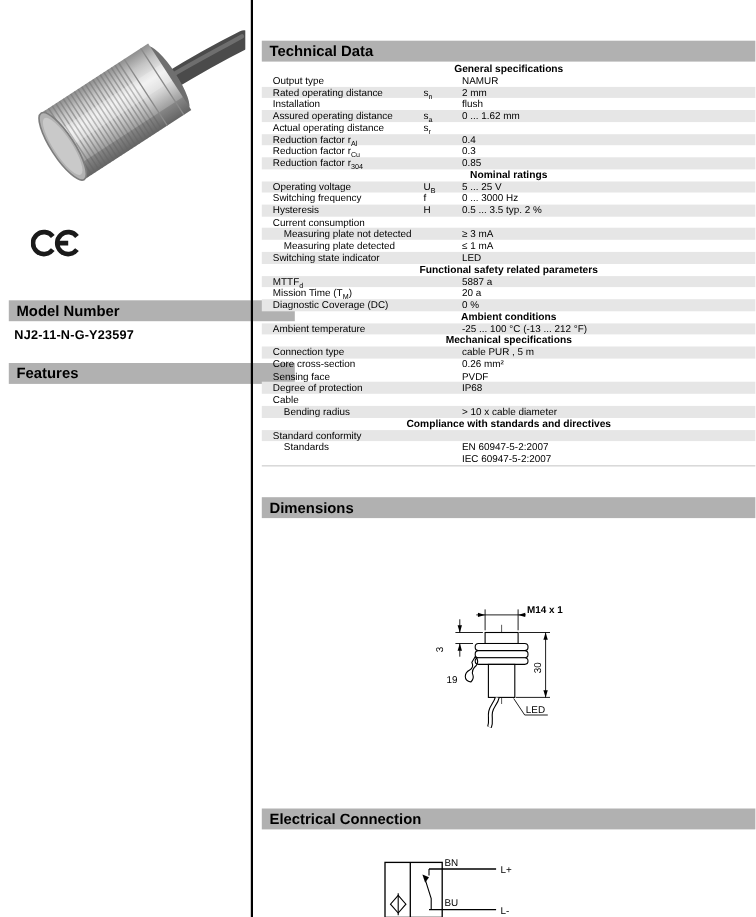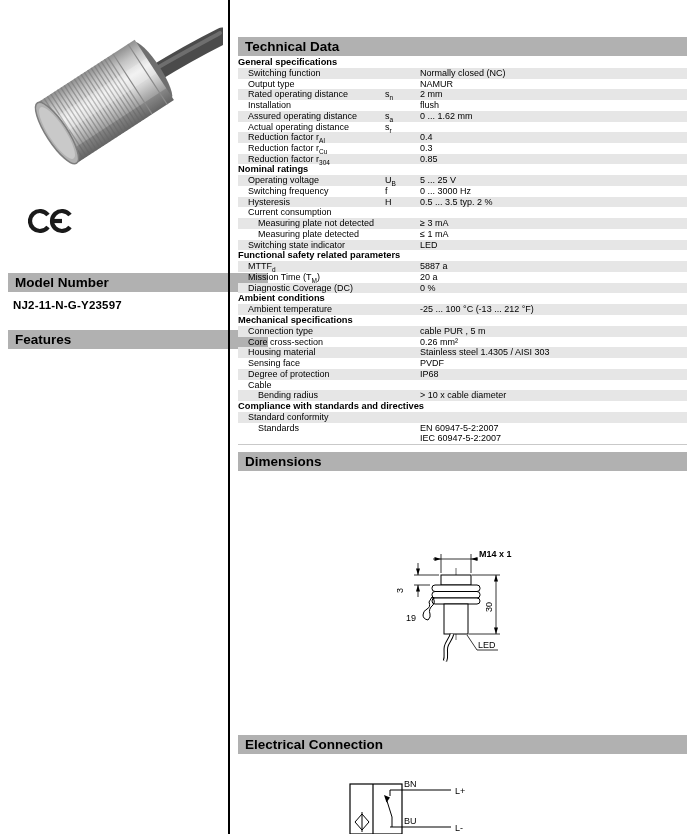--- a/index.html
+++ b/index.html
@@ -25,21 +25,21 @@
   #elec-bar { top:703px; }
   #model-bar    { top:273px; }
   #features-bar { top:330px; }
 
   .model-no { position:absolute; left:13px; top:299px; font-weight:bold; font-size:11.5px; letter-spacing:.2px; }
   #features-list { position:absolute; left:0; top:352px; right:0; }
   #features-list li { list-style:none; position:relative; padding-left:30px; font-weight:bold; font-size:10px; line-height:17px; }
   #features-list li::before { content:"\2022"; position:absolute; left:13px; }
 
   #spec-table { position:absolute; top:25px; left:0; right:0; font-size:9px; border-bottom:1px solid #c9c9c9; }
-  .sec-h { height:11px; line-height:11.5px; font-weight:bold; font-size:9.3px; }
+  .sec-h { height:11px; line-height:11.5px; font-weight:bold; font-size:9.3px;text-align:center; }
   .t-row { display:flex; min-height:10.7px; line-height:10.7px; }
   .t-row.shade { background:var(--row-gray,#e6e6e6); }
   .c-lbl { flex:0 0 147px; padding-left:10px; white-space:nowrap; }
   .c-lbl.ind { padding-left:20px; }
   .c-sym { flex:0 0 35px; }
   .c-val { flex:1; white-space:nowrap; }
   sub { font-size:6.5px; line-height:0; }
 
   #photo-svg { position:absolute; left:8px;  top:12px; }
   #ce-svg    { position:absolute; left:28px; top:206px; }
@@ -100,25 +100,20 @@
   <div class="divider"></div>
 
   <div class="right-col">
 
     <div class="bar" id="td-bar">
       <span>Technical Data</span>
     </div>
 
     <div id="spec-table">
         <div class="sec-h">General specifications</div>
-        <div class="t-row shade">
-          <div class="c-lbl">Switching function</div>
-          <div class="c-sym"></div>
-          <div class="c-val">Normally closed (NC)</div>
-        </div>
         <div class="t-row">
           <div class="c-lbl">Output type</div>
           <div class="c-sym"></div>
           <div class="c-val">NAMUR</div>
         </div>
         <div class="t-row shade">
           <div class="c-lbl">Rated operating distance</div>
           <div class="c-sym">s<sub>n</sub></div>
           <div class="c-val">2 mm</div>
         </div>
@@ -212,25 +207,20 @@
         <div class="sec-h">Mechanical specifications</div>
         <div class="t-row shade">
           <div class="c-lbl">Connection type</div>
           <div class="c-sym"></div>
           <div class="c-val">cable PUR , 5 m</div>
         </div>
         <div class="t-row">
           <div class="c-lbl">Core cross-section</div>
           <div class="c-sym"></div>
           <div class="c-val">0.26 mm²</div>
-        </div>
-        <div class="t-row shade">
-          <div class="c-lbl">Housing material</div>
-          <div class="c-sym"></div>
-          <div class="c-val">Stainless steel 1.4305 / AISI 303</div>
         </div>
         <div class="t-row">
           <div class="c-lbl">Sensing face</div>
           <div class="c-sym"></div>
           <div class="c-val">PVDF</div>
         </div>
         <div class="t-row shade">
           <div class="c-lbl">Degree of protection</div>
           <div class="c-sym"></div>
           <div class="c-val">IP68</div>

